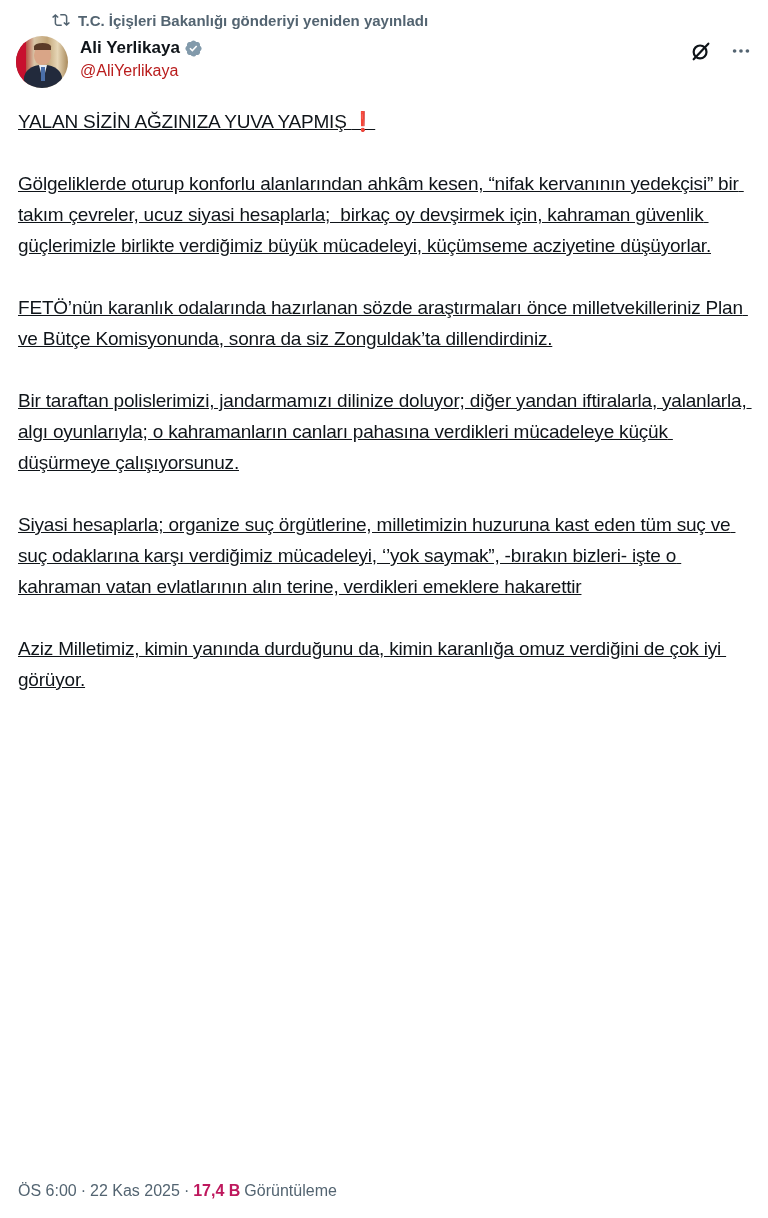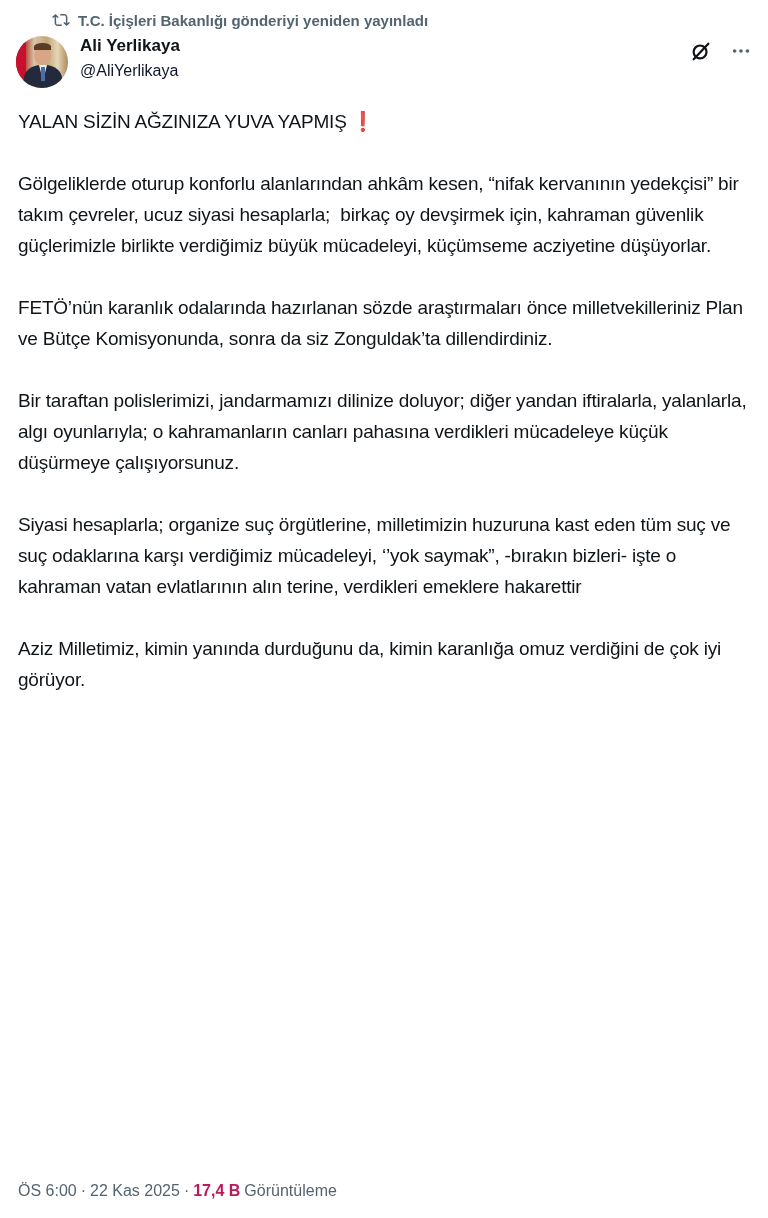--- a/index.html
+++ b/index.html
@@ -91,31 +91,30 @@
     .user-info {
       margin-left: 12px;
       display: flex;
       flex-direction: column;
     }
     .name-row {
       display: flex;
       align-items: center;
       gap: 4px;
       height: 24px;
-      flex-direction: column;
     }
     .display-name {
       font-size: 17px;
       font-weight: bold;
       color: #0f1419;
     }
     .verified { width: 19px; height: 19px; }
     .handle {
       font-size: 16px;
-      color: #0f172a;
+      color: #b91c1c;
       margin-top: 2px;
     }
     .header-actions {
       margin-left: auto;
       display: flex;
       align-items: center;
       gap: 18px;
       margin-top: 4px;
     }
     .grok-icon { width: 22px; height: 22px; display: block; }
@@ -123,20 +122,21 @@
 
     .body {
       position: absolute;
       top: 106px;
       left: 18px;
       right: 16px;
       font-size: 19px;
       line-height: 31px;
       color: #0f1419;
       letter-spacing: -0.2px;
+      text-decoration: underline;
     }
     .para { margin-bottom: 31px; white-space: pre-wrap; }
     .para:last-child { margin-bottom: 0; }
     .headline .exclaim {
       color: #d9252b;
       font-weight: bold;
     }
     .footer {
       position: absolute;
       top: 1182px;

